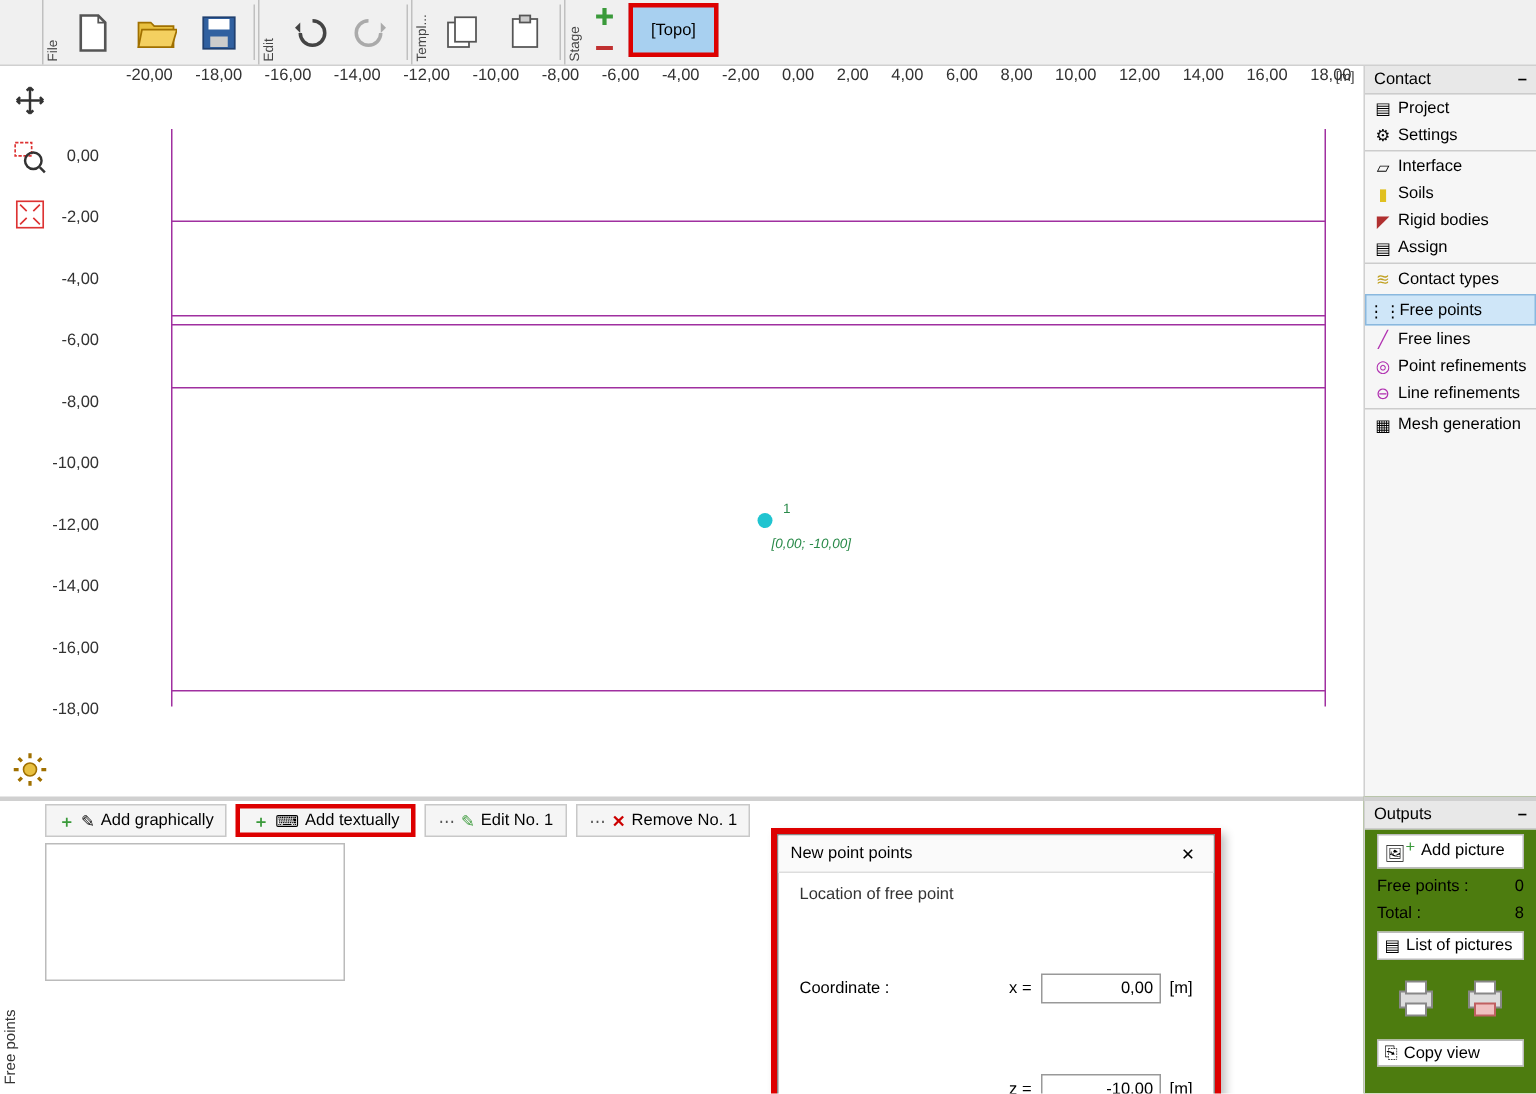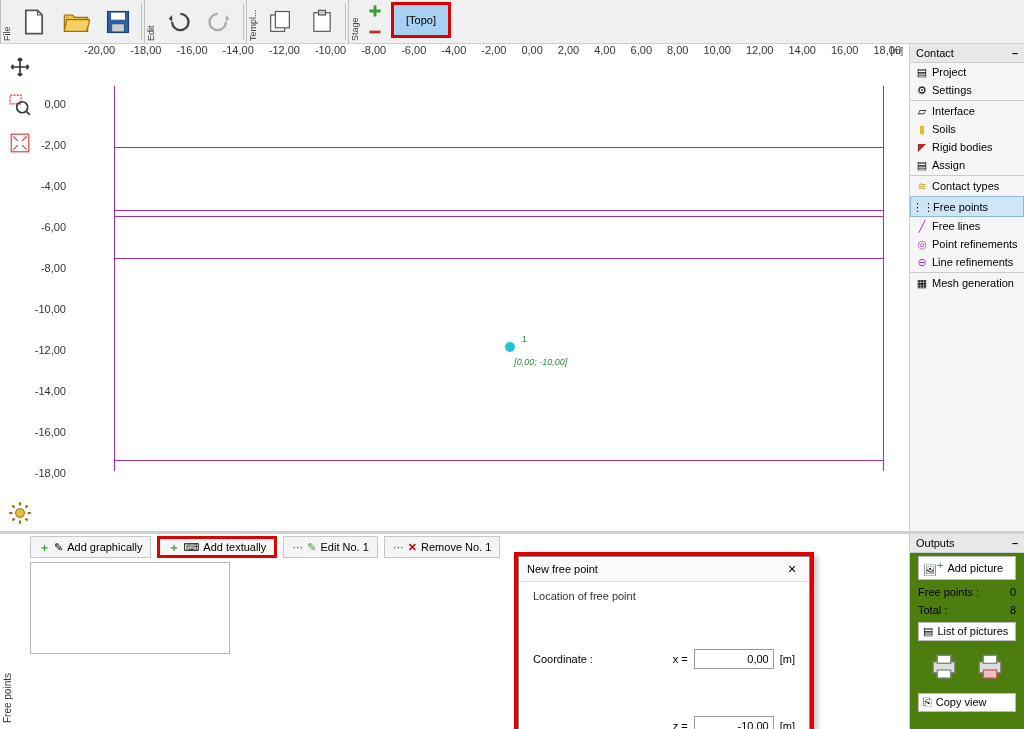--- a/index.html
+++ b/index.html
@@ -1,19 +1,19 @@
 <!DOCTYPE html>
 <html><head>
 <meta charset="utf-8">
 <style>
 * { box-sizing: border-box; font-family: Tahoma, sans-serif; font-size: 11px; }
 body { margin: 0; padding: 0; width: 1024px; height: 729px; background: #ffffff; overflow: hidden; position: relative; }
 
 
-.top-toolbar { height: 44px; background: #f0f0f0; border-bottom: 1px solid #d0d0d0; display: flex; align-items: stretch; }
+.top-toolbar { height: 44px; background: #f0f0f0; border-bottom: 1px solid #d0d0d0; display: flex; align-items: stretch; padding-left: 28px; }
 .top-toolbar .sep { width: 1px; background: #c0c0c0; margin: 3px 2px; }
 .top-toolbar .vlabel { writing-mode: vertical-rl; transform: rotate(180deg); font-size: 9px; color: #444; padding: 2px 1px; border-right: 1px solid #c0c0c0;}
 .tb-btn { width: 38px; height: 40px; display: flex; align-items: center; justify-content: center; margin: 2px 2px; position: relative; }
 .tb-btn.small { width: 24px; height: 20px; }
 .tb-stack { display: flex; flex-direction: column; justify-content: center; }
 .tb-btn svg { width: 28px; height: 28px; }
 .tb-btn.small svg { width: 14px; height: 14px; }
 .topo-btn { height: 36px; padding: 0 12px; display: flex; align-items: center; background: #a8d0f0; border: 3px solid #d00; margin: 2px; font-size: 11px; }
 
 
@@ -315,21 +315,21 @@
       </div>
   </div>
   <div class="table-wrap">
     <div style="height:90px"></div>
   </div>
 </div>
 
 <div class="dialog-frame">
   <div class="dialog">
     <div class="dlg-title">
-      <span>New free point</span>
+      <span>New point points</span>
       <span class="dlg-close">
           <span>✕</span>
         </span>
     </div>
     <div class="dlg-body">
       <div class="dlg-group">Location of free point</div>
       <div class="dlg-row">
         <label class="lbl-left">Coordinate :</label>
         <label>x =</label>
         <input class="dlg-input" value="0,00" style="">

